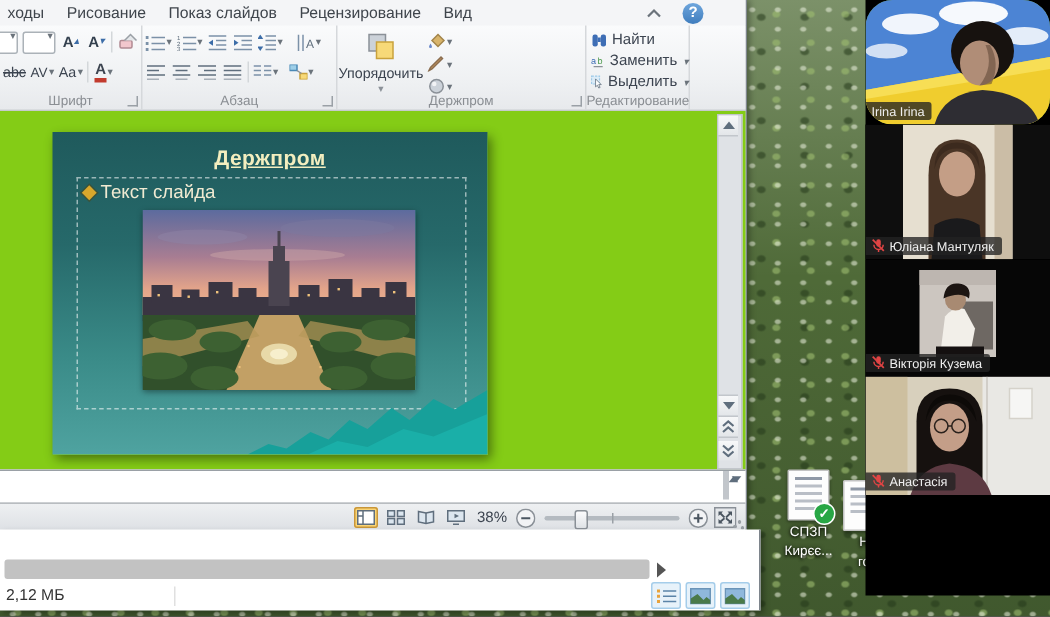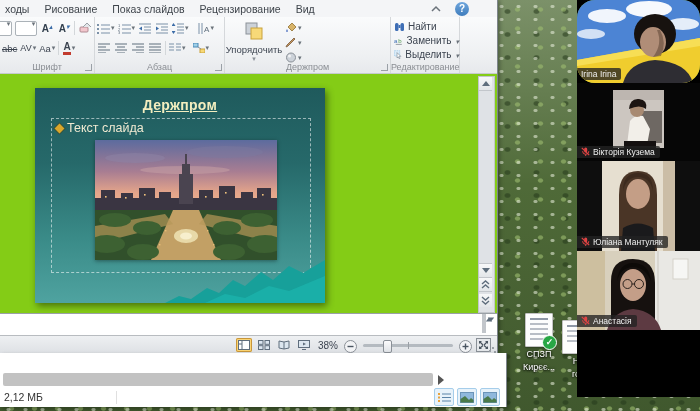--- a/index.html
+++ b/index.html
@@ -646,60 +646,60 @@
         <ellipse cx="78" cy="34" rx="21" ry="20" fill="#17120f"></ellipse>
         <ellipse cx="76" cy="42" rx="13" ry="15" fill="#b08d77"></ellipse>
         <path d="M83 30 Q90 42 84 56 L76 57 Q86 44 80 30 Z" fill="#5c4535" opacity=".55"></path>
         <path d="M46 83 Q52 62 78 60 Q110 62 116 83 Z" fill="#2e2d33"></path>
       </svg>
       <div class="plabel">
         <span>Irina Irina</span>
       </div>
     </div>
 
+    <div class="tile t4">
+      <svg class="vid" viewBox="0 0 123 90" preserveAspectRatio="none">
+        <rect width="123" height="90" fill="#0e0e0e"></rect>
+        <rect x="25" y="0" width="73" height="90" fill="#e6dfd0"></rect>
+        <rect x="86" y="0" width="12" height="90" fill="#cbbda6"></rect>
+        <path d="M42 90 L42 34 Q42 10 61 10 Q80 10 80 34 L80 90 Z" fill="#4a3526"></path>
+        <ellipse cx="61" cy="33" rx="12" ry="15" fill="#c49e86"></ellipse>
+        <path d="M46 30 Q46 12 61 12 Q76 12 76 30 Q73 16 61 16 Q49 16 46 30 Z" fill="#3c2a1e"></path>
+        <path d="M44 90 L46 67 Q61 58 76 67 L78 90 Z" fill="#1a1a1c"></path>
+      </svg>
+      <div class="plabel">
+        <svg width="9" height="10" viewBox="0 0 9 10">
+          <rect x="3.2" y="0.5" width="3" height="5" rx="1.5" fill="#e04444"></rect>
+          <path d="M1.6 4.2 a3.1 3.1 0 0 0 6.2 0" stroke="#e04444" fill="none"></path>
+          <line x1="4.7" y1="7.3" x2="4.7" y2="9" stroke="#e04444"></line>
+          <line x1="0.8" y1="0.8" x2="8.2" y2="8.2" stroke="#e04444" stroke-width="1.2"></line>
+        </svg>
+        <span>Юліана Мантуляк</span>
+      </div>
+    </div>
+
     <div class="tile t3">
       <svg class="vid" viewBox="0 0 123 78" preserveAspectRatio="none">
         <rect width="123" height="78" fill="#060606"></rect>
         <rect x="36" y="7" width="51" height="58" fill="#ccc6c0"></rect>
         <rect x="36" y="7" width="51" height="10" fill="#bdb6b0"></rect>
         <rect x="64" y="28" width="21" height="32" fill="#6e6863"></rect>
         <path d="M50 62 L53 38 Q59 31 66 33 L73 46 L70 62 Z" fill="#f2efe9"></path>
         <circle cx="60" cy="27" r="7" fill="#a88a72"></circle>
         <path d="M52 26 Q53 15 62 16 Q71 17 69 26 Q63 21 52 26 Z" fill="#1c1512"></path>
         <rect x="47" y="58" width="32" height="7" fill="#141010"></rect>
       </svg>
       <div class="plabel">
         <svg width="9" height="10" viewBox="0 0 9 10">
           <rect x="3.2" y="0.5" width="3" height="5" rx="1.5" fill="#e04444"></rect>
           <path d="M1.6 4.2 a3.1 3.1 0 0 0 6.2 0" stroke="#e04444" fill="none"></path>
           <line x1="4.7" y1="7.3" x2="4.7" y2="9" stroke="#e04444"></line>
           <line x1="0.8" y1="0.8" x2="8.2" y2="8.2" stroke="#e04444" stroke-width="1.2"></line>
         </svg>
         <span>Вікторія Кузема</span>
-      </div>
-    </div>
-
-    <div class="tile t4">
-      <svg class="vid" viewBox="0 0 123 90" preserveAspectRatio="none">
-        <rect width="123" height="90" fill="#0e0e0e"></rect>
-        <rect x="25" y="0" width="73" height="90" fill="#e6dfd0"></rect>
-        <rect x="86" y="0" width="12" height="90" fill="#cbbda6"></rect>
-        <path d="M42 90 L42 34 Q42 10 61 10 Q80 10 80 34 L80 90 Z" fill="#4a3526"></path>
-        <ellipse cx="61" cy="33" rx="12" ry="15" fill="#c49e86"></ellipse>
-        <path d="M46 30 Q46 12 61 12 Q76 12 76 30 Q73 16 61 16 Q49 16 46 30 Z" fill="#3c2a1e"></path>
-        <path d="M44 90 L46 67 Q61 58 76 67 L78 90 Z" fill="#1a1a1c"></path>
-      </svg>
-      <div class="plabel">
-        <svg width="9" height="10" viewBox="0 0 9 10">
-          <rect x="3.2" y="0.5" width="3" height="5" rx="1.5" fill="#e04444"></rect>
-          <path d="M1.6 4.2 a3.1 3.1 0 0 0 6.2 0" stroke="#e04444" fill="none"></path>
-          <line x1="4.7" y1="7.3" x2="4.7" y2="9" stroke="#e04444"></line>
-          <line x1="0.8" y1="0.8" x2="8.2" y2="8.2" stroke="#e04444" stroke-width="1.2"></line>
-        </svg>
-        <span>Юліана Мантуляк</span>
       </div>
     </div>
 
     <div class="tile t5">
       <svg class="vid" viewBox="0 0 123 79" preserveAspectRatio="none">
         <rect width="123" height="79" fill="#d8d0bd"></rect>
         <rect x="78" y="0" width="45" height="79" fill="#e9e8e4"></rect>
         <line x1="81" y1="0" x2="81" y2="79" stroke="#c9c6bf"></line>
         <rect x="96" y="8" width="15" height="20" fill="#f6f6f4" stroke="#d5d2ca"></rect>
         <rect x="0" y="0" width="28" height="79" fill="#cdbf9f"></rect>

